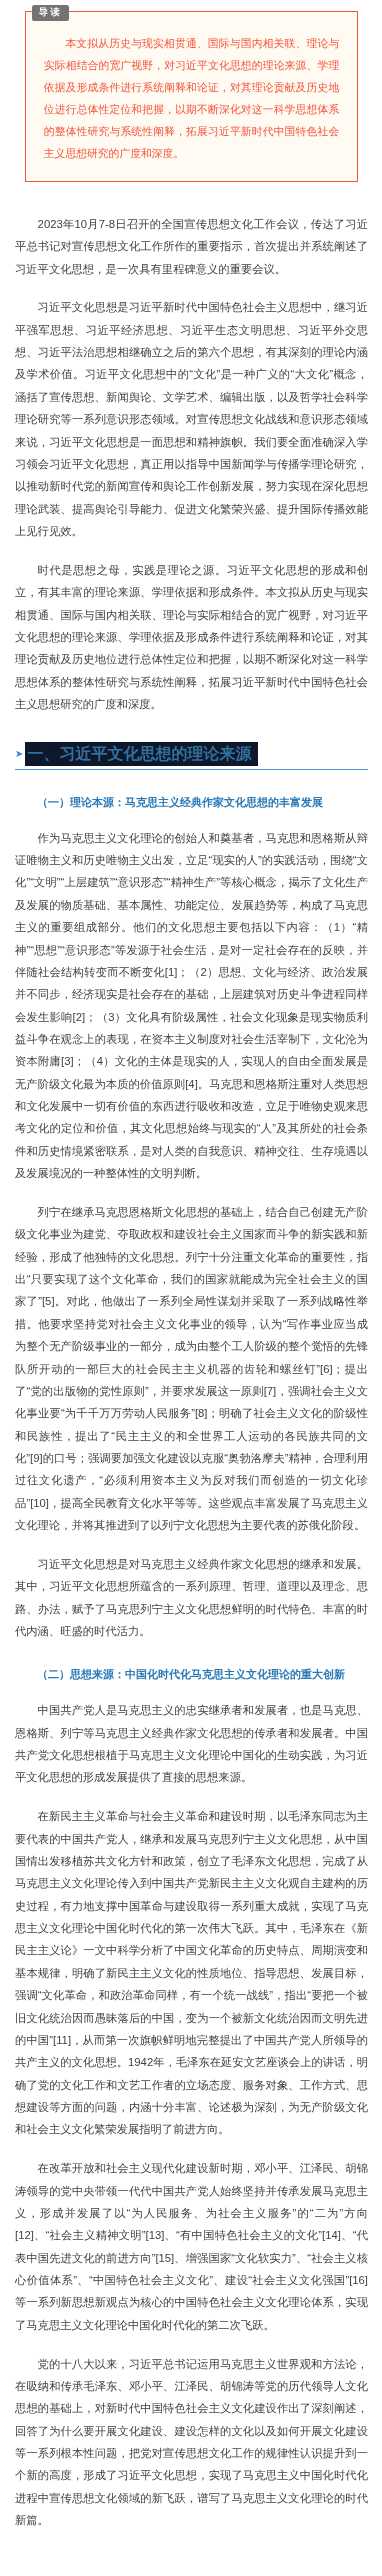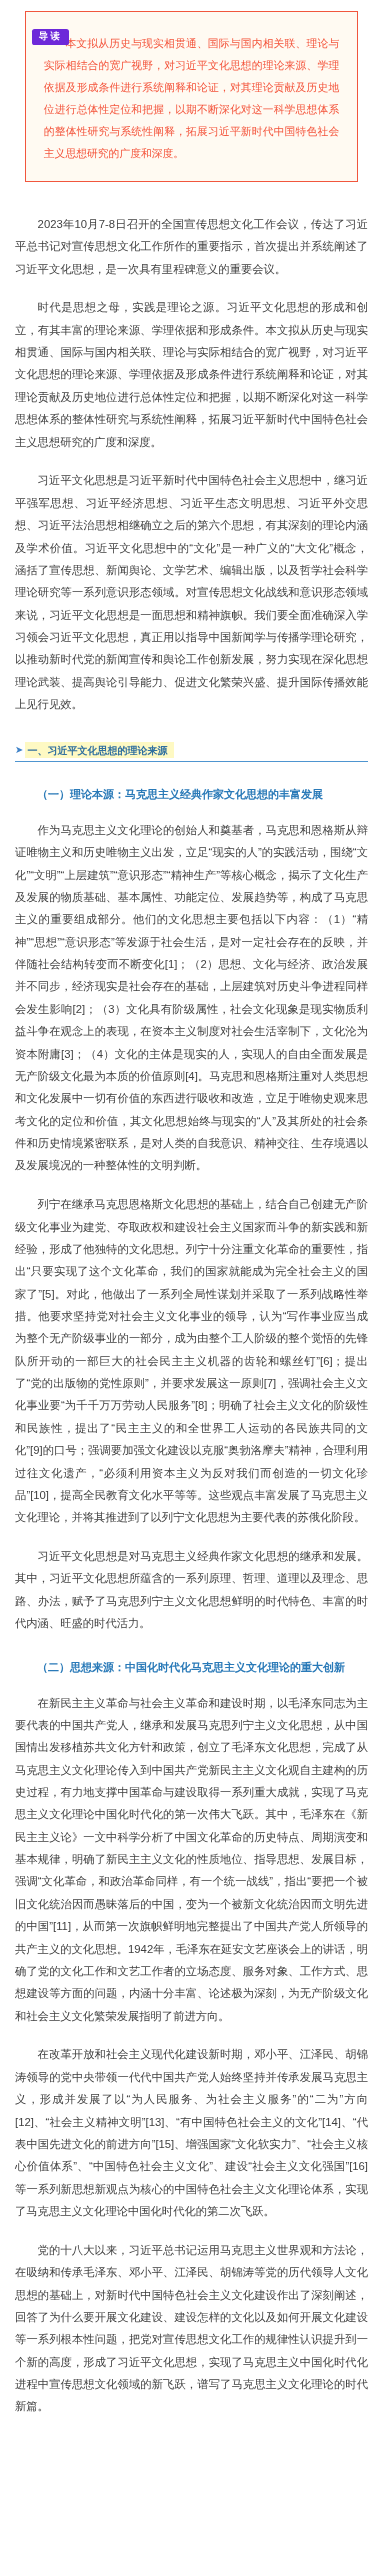--- a/index.html
+++ b/index.html
@@ -1,53 +1,54 @@
 <!DOCTYPE html>
 <html style="font-size:8.2px"><head>
 <meta charset="utf-8">
 <style>
   html,body{margin:0;padding:0;background:#ffffff;}
   body{width:383px;font-family:"Liberation Sans","DejaVu Sans",sans-serif;color:#404040;}
   .page{padding:0 15px 36px 15px;box-sizing:border-box;}
   
   .intro-box{position:relative;margin:11.3px 10.3px 0 10.3px;border:1px solid #f1563d;background:#fffaf2;padding:17.5px 15.5px 14.4px 15.5px;}
-  .intro-badge{position:absolute;top:-7.7px;left:6.2px;background:#6d28d9;color:#ffffff;font-weight:bold;font-size:9.3px;line-height:1;padding:3.6px 6.2px;border-radius:2.6px;letter-spacing:2.6px;margin-top:24px;}
+  .intro-badge{position:absolute;top:-7.7px;left:6.2px;background:#737373;color:#ffffff;font-weight:bold;font-size:9.3px;line-height:1;padding:3.6px 6.2px;border-radius:2.6px;letter-spacing:2.6px;}
   .intro-text{color:#f4543b;font-size:10.8px;line-height:2.05;text-indent:2em;margin:2px;text-align:justify;}
   
   .para{font-size:11.3px;line-height:1.98;text-indent:2em;margin:16.5px 0;text-align:justify;color:#3f3f3f;}
   .article{padding-top:14.4px;}
   
   .section-head{margin:27px 0 7.2px 0;border-bottom:1px solid #4e95d0;padding-bottom:2.6px;display:flex;align-items:center;}
   .section-arrow{color:#3e82c8;font-size:9.8px;margin-right:2.1px;line-height:1;}
-  .section-label{background:#fef9c3;color:#31709f;font-weight:bold;font-size:10px;padding:1.5px 6.2px 1.5px 2.1px;line-height:1.3;}
+  .section-label{background:#0f172a;color:#31709f;font-weight:bold;font-size:16px;padding:1.5px 6.2px 1.5px 2.1px;line-height:1.3;}
   
   .sub-head{color:#2a7ab8;font-weight:bold;font-size:11px;text-indent:2em;margin:24px 0 15.5px 0;line-height:1.5;}
 </style>
 </head>
 <body>
 
 <div class="page">
 
   <div class="intro-box">
     <span class="intro-badge">导读</span>
     <p class="intro-text">本文拟从历史与现实相贯通、国际与国内相关联、理论与实际相结合的宽广视野，对习近平文化思想的理论来源、学理依据及形成条件进行系统阐释和论证，对其理论贡献及历史地位进行总体性定位和把握，以期不断深化对这一科学思想体系的整体性研究与系统性阐释，拓展习近平新时代中国特色社会主义思想研究的广度和深度。</p>
   </div>
 
   <div class="article">
       <p class="para">2023年10月7-8日召开的全国宣传思想文化工作会议，传达了习近平总书记对宣传思想文化工作所作的重要指示，首次提出并系统阐述了习近平文化思想，是一次具有里程碑意义的重要会议。</p>
+      <p class="para">习近平文化思想是习近平新时代中国特色社会主义思想中，继习近平强军思想、习近平经济思想、习近平生态文明思想、习近平外交思想、习近平法治思想相继确立之后的第六个思想，有其深刻的理论内涵及学术价值。习近平文化思想中的“文化”是一种广义的“大文化”概念，涵括了宣传思想、新闻舆论、文学艺术、编辑出版，以及哲学社会科学理论研究等一系列意识形态领域。对宣传思想文化战线和意识形态领域来说，习近平文化思想是一面思想和精神旗帜。我们要全面准确深入学习领会习近平文化思想，真正用以指导中国新闻学与传播学理论研究，以推动新时代党的新闻宣传和舆论工作创新发展，努力实现在深化思想理论武装、提高舆论引导能力、促进文化繁荣兴盛、提升国际传播效能上见行见效。</p>
       <p class="para">时代是思想之母，实践是理论之源。习近平文化思想的形成和创立，有其丰富的理论来源、学理依据和形成条件。本文拟从历史与现实相贯通、国际与国内相关联、理论与实际相结合的宽广视野，对习近平文化思想的理论来源、学理依据及形成条件进行系统阐释和论证，对其理论贡献及历史地位进行总体性定位和把握，以期不断深化对这一科学思想体系的整体性研究与系统性阐释，拓展习近平新时代中国特色社会主义思想研究的广度和深度。</p>
-      <p class="para">习近平文化思想是习近平新时代中国特色社会主义思想中，继习近平强军思想、习近平经济思想、习近平生态文明思想、习近平外交思想、习近平法治思想相继确立之后的第六个思想，有其深刻的理论内涵及学术价值。习近平文化思想中的“文化”是一种广义的“大文化”概念，涵括了宣传思想、新闻舆论、文学艺术、编辑出版，以及哲学社会科学理论研究等一系列意识形态领域。对宣传思想文化战线和意识形态领域来说，习近平文化思想是一面思想和精神旗帜。我们要全面准确深入学习领会习近平文化思想，真正用以指导中国新闻学与传播学理论研究，以推动新时代党的新闻宣传和舆论工作创新发展，努力实现在深化思想理论武装、提高舆论引导能力、促进文化繁荣兴盛、提升国际传播效能上见行见效。</p>
       <div class="section-head">
         <span class="section-arrow">➤</span>
         <span class="section-label">一、习近平文化思想的理论来源</span>
       </div>
       <h3 class="sub-head">（一）理论本源：马克思主义经典作家文化思想的丰富发展</h3>
       <p class="para">作为马克思主义文化理论的创始人和奠基者，马克思和恩格斯从辩证唯物主义和历史唯物主义出发，立足“现实的人”的实践活动，围绕“文化”“文明”“上层建筑”“意识形态”“精神生产”等核心概念，揭示了文化生产及发展的物质基础、基本属性、功能定位、发展趋势等，构成了马克思主义的重要组成部分。他们的文化思想主要包括以下内容：（1）“精神”“思想”“意识形态”等发源于社会生活，是对一定社会存在的反映，并伴随社会结构转变而不断变化[1]；（2）思想、文化与经济、政治发展并不同步，经济现实是社会存在的基础，上层建筑对历史斗争进程同样会发生影响[2]；（3）文化具有阶级属性，社会文化现象是现实物质利益斗争在观念上的表现，在资本主义制度对社会生活宰制下，文化沦为资本附庸[3]；（4）文化的主体是现实的人，实现人的自由全面发展是无产阶级文化最为本质的价值原则[4]。马克思和恩格斯注重对人类思想和文化发展中一切有价值的东西进行吸收和改造，立足于唯物史观来思考文化的定位和价值，其文化思想始终与现实的“人”及其所处的社会条件和历史情境紧密联系，是对人类的自我意识、精神交往、生存境遇以及发展境况的一种整体性的文明判断。</p>
       <p class="para">列宁在继承马克思恩格斯文化思想的基础上，结合自己创建无产阶级文化事业为建党、夺取政权和建设社会主义国家而斗争的新实践和新经验，形成了他独特的文化思想。列宁十分注重文化革命的重要性，指出“只要实现了这个文化革命，我们的国家就能成为完全社会主义的国家了”[5]。对此，他做出了一系列全局性谋划并采取了一系列战略性举措。他要求坚持党对社会主义文化事业的领导，认为“写作事业应当成为整个无产阶级事业的一部分，成为由整个工人阶级的整个觉悟的先锋队所开动的一部巨大的社会民主主义机器的齿轮和螺丝钉”[6]；提出了“党的出版物的党性原则”，并要求发展这一原则[7]，强调社会主义文化事业要“为千千万万劳动人民服务”[8]；明确了社会主义文化的阶级性和民族性，提出了“民主主义的和全世界工人运动的各民族共同的文化”[9]的口号；强调要加强文化建设以克服“奥勃洛摩夫”精神，合理利用过往文化遗产，“必须利用资本主义为反对我们而创造的一切文化珍品”[10]，提高全民教育文化水平等等。这些观点丰富发展了马克思主义文化理论，并将其推进到了以列宁文化思想为主要代表的苏俄化阶段。</p>
       <p class="para">习近平文化思想是对马克思主义经典作家文化思想的继承和发展。其中，习近平文化思想所蕴含的一系列原理、哲理、道理以及理念、思路、办法，赋予了马克思列宁主义文化思想鲜明的时代特色、丰富的时代内涵、旺盛的时代活力。</p>
       <h3 class="sub-head">（二）思想来源：中国化时代化马克思主义文化理论的重大创新</h3>
+      <p class="para">中国共产党人是马克思主义的忠实继承者和发展者，也是马克思、恩格斯、列宁等马克思主义经典作家文化思想的传承者和发展者。中国共产党文化思想根植于马克思主义文化理论中国化的生动实践，为习近平文化思想的形成发展提供了直接的思想来源。</p>
       <p class="para">在新民主主义革命与社会主义革命和建设时期，以毛泽东同志为主要代表的中国共产党人，继承和发展马克思列宁主义文化思想，从中国国情出发移植苏共文化方针和政策，创立了毛泽东文化思想，完成了从马克思主义文化理论传入到中国共产党新民主主义文化观自主建构的历史过程，有力地支撑中国革命与建设取得一系列重大成就，实现了马克思主义文化理论中国化时代化的第一次伟大飞跃。其中，毛泽东在《新民主主义论》一文中科学分析了中国文化革命的历史特点、周期演变和基本规律，明确了新民主主义文化的性质地位、指导思想、发展目标，强调“文化革命，和政治革命同样，有一个统一战线”，指出“要把一个被旧文化统治因而愚昧落后的中国，变为一个被新文化统治因而文明先进的中国”[11]，从而第一次旗帜鲜明地完整提出了中国共产党人所领导的共产主义的文化思想。1942年，毛泽东在延安文艺座谈会上的讲话，明确了党的文化工作和文艺工作者的立场态度、服务对象、工作方式、思想建设等方面的问题，内涵十分丰富、论述极为深刻，为无产阶级文化和社会主义文化繁荣发展指明了前进方向。</p>
       <p class="para">在改革开放和社会主义现代化建设新时期，邓小平、江泽民、胡锦涛领导的党中央带领一代代中国共产党人始终坚持并传承发展马克思主义，形成并发展了以“为人民服务、为社会主义服务”的“二为”方向[12]、“社会主义精神文明”[13]、“有中国特色社会主义的文化”[14]、“代表中国先进文化的前进方向”[15]、增强国家“文化软实力”、“社会主义核心价值体系”、“中国特色社会主义文化”、建设“社会主义文化强国”[16]等一系列新思想新观点为核心的中国特色社会主义文化理论体系，实现了马克思主义文化理论中国化时代化的第二次飞跃。</p>
       <p class="para">党的十八大以来，习近平总书记运用马克思主义世界观和方法论，在吸纳和传承毛泽东、邓小平、江泽民、胡锦涛等党的历代领导人文化思想的基础上，对新时代中国特色社会主义文化建设作出了深刻阐述，回答了为什么要开展文化建设、建设怎样的文化以及如何开展文化建设等一系列根本性问题，把党对宣传思想文化工作的规律性认识提升到一个新的高度，形成了习近平文化思想，实现了马克思主义中国化时代化进程中宣传思想文化领域的新飞跃，谱写了马克思主义文化理论的时代新篇。</p>
     </div>
 
 </div>
 
 
 </body></html>

